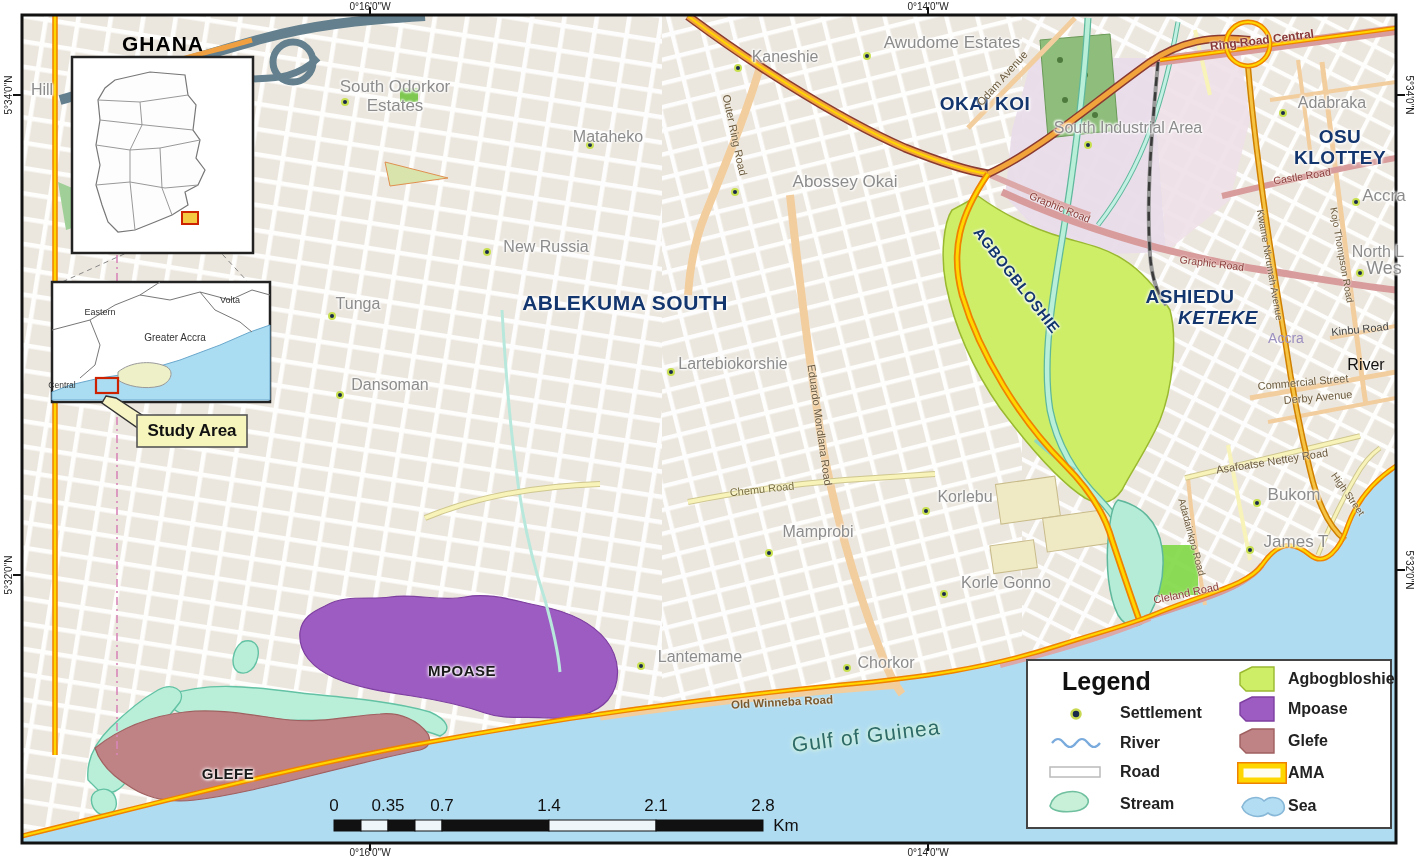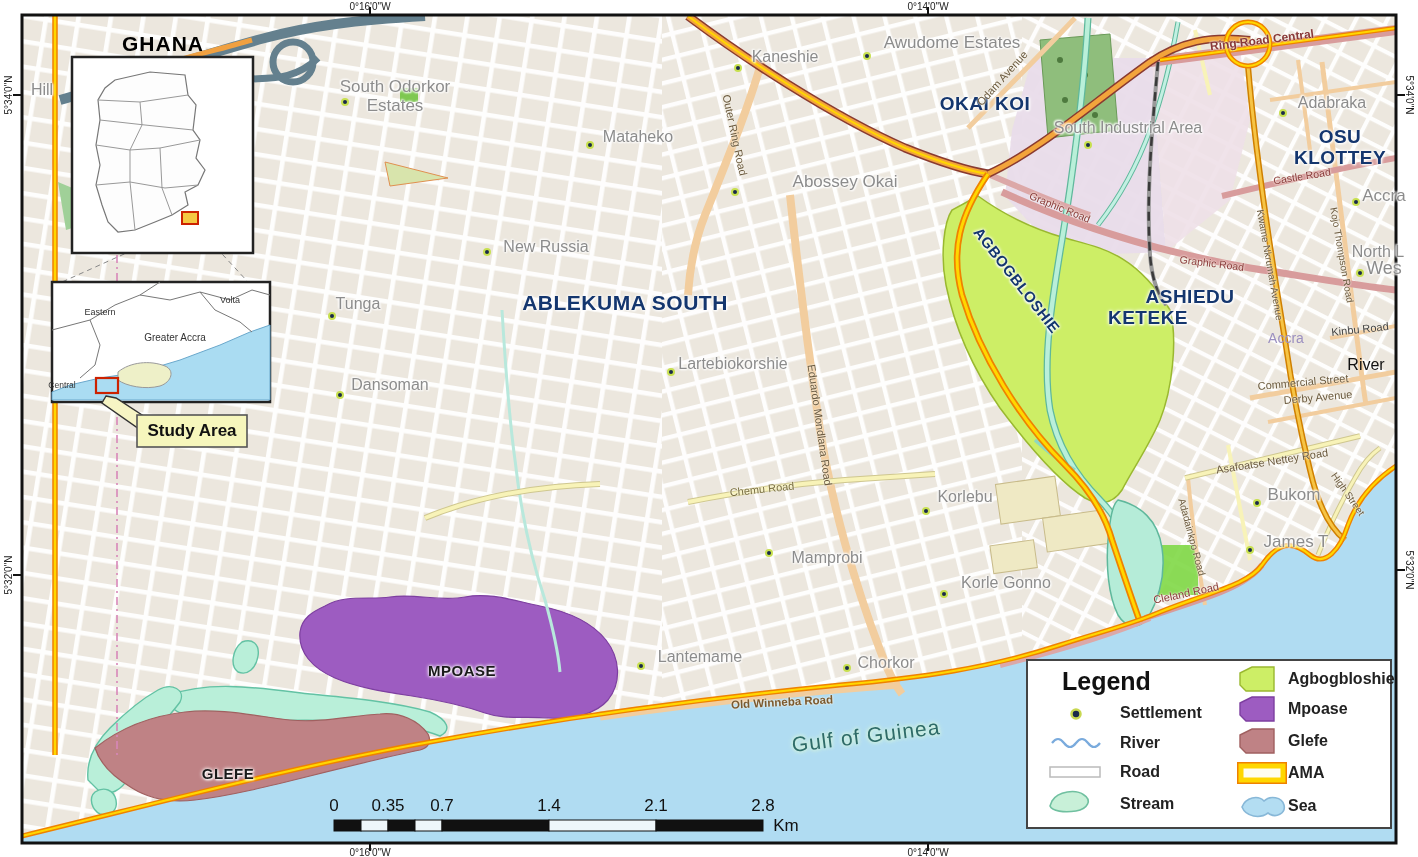--- a/index.html
+++ b/index.html
@@ -286,37 +286,37 @@
 <div class="lbl inset-lbl" style="left:100px;top:312px;">Eastern</div>
 <div class="lbl inset-lbl" style="left:230px;top:300px;">Volta</div>
 <div class="lbl inset-lbl" style="left:175px;top:337px;font-size:10px;">Greater Accra</div>
 <div class="lbl inset-lbl" style="left:62px;top:385px;font-size:8.5px;">Central</div>
 <div class="study" style="left:192px;top:431px;">Study Area</div>
 
 <div class="lbl d" style="left:985px;top:104px;">OKAI KOI</div>
 <div class="lbl d" style="left:1340px;top:137px;">OSU</div>
 <div class="lbl d" style="left:1340px;top:158px;">KLOTTEY</div>
 <div class="lbl d" style="left:1190px;top:297px;">ASHIEDU</div>
-<div class="lbl d" style="left:1148px;top:318px;">KETEKE</div>
+<div class="lbl d" style="left:1218px;top:318px;font-style:italic;">KETEKE</div>
 <div class="lbl d" style="left:625px;top:303px;font-size:21px;">ABLEKUMA SOUTH</div>
 <div class="lbl d" style="left:1017px;top:280px;font-size:15px;transform:translate(-50%,-50%) rotate(52deg);">AGBOGBLOSHIE</div>
 <div class="lbl d blk" style="left:462px;top:670px;font-size:15px;">MPOASE</div>
 <div class="lbl d blk" style="left:228px;top:773px;font-size:15px;">GLEFE</div>
 
 <div class="lbl s s2" style="left:395px;top:97px;width:132px;font-size:17px;">South Odorkor Estates</div>
-<div class="lbl s" style="left:638px;top:137px;">Mataheko</div>
+<div class="lbl s" style="left:608px;top:137px;">Mataheko</div>
 <div class="lbl s" style="left:785px;top:57px;">Kaneshie</div>
 <div class="lbl s" style="left:952px;top:43px;font-size:17px;">Awudome Estates</div>
 <div class="lbl s" style="left:845px;top:182px;font-size:17px;">Abossey Okai</div>
 <div class="lbl s" style="left:546px;top:247px;">New Russia</div>
 <div class="lbl s" style="left:358px;top:304px;">Tunga</div>
 <div class="lbl s" style="left:390px;top:385px;">Dansoman</div>
 <div class="lbl s" style="left:733px;top:364px;">Lartebiokorshie</div>
 <div class="lbl s" style="left:965px;top:497px;">Korlebu</div>
-<div class="lbl s" style="left:818px;top:558px;margin-left:9px;">Mamprobi</div>
+<div class="lbl s" style="left:818px;top:532px;">Mamprobi</div>
 <div class="lbl s" style="left:1006px;top:583px;">Korle Gonno</div>
 <div class="lbl s" style="left:700px;top:657px;">Lantemame</div>
 <div class="lbl s" style="left:886px;top:663px;">Chorkor</div>
 <div class="lbl s" style="left:1294px;top:495px;font-size:17px;">Bukom</div>
 <div class="lbl s" style="left:1296px;top:542px;font-size:17px;">James T</div>
 <div class="lbl s" style="left:1332px;top:103px;">Adabraka</div>
 <div class="lbl s s2" style="left:1128px;top:128px;width:150px;">South Industrial Area</div>
 <div class="lbl s" style="left:1384px;top:196px;font-size:17px;">Accra</div>
 <div class="lbl" style="left:1286px;top:338px;font-size:14px;color:#9b8fc0;">Accra</div>
 <div class="lbl s" style="left:42px;top:90px;">Hill</div>

